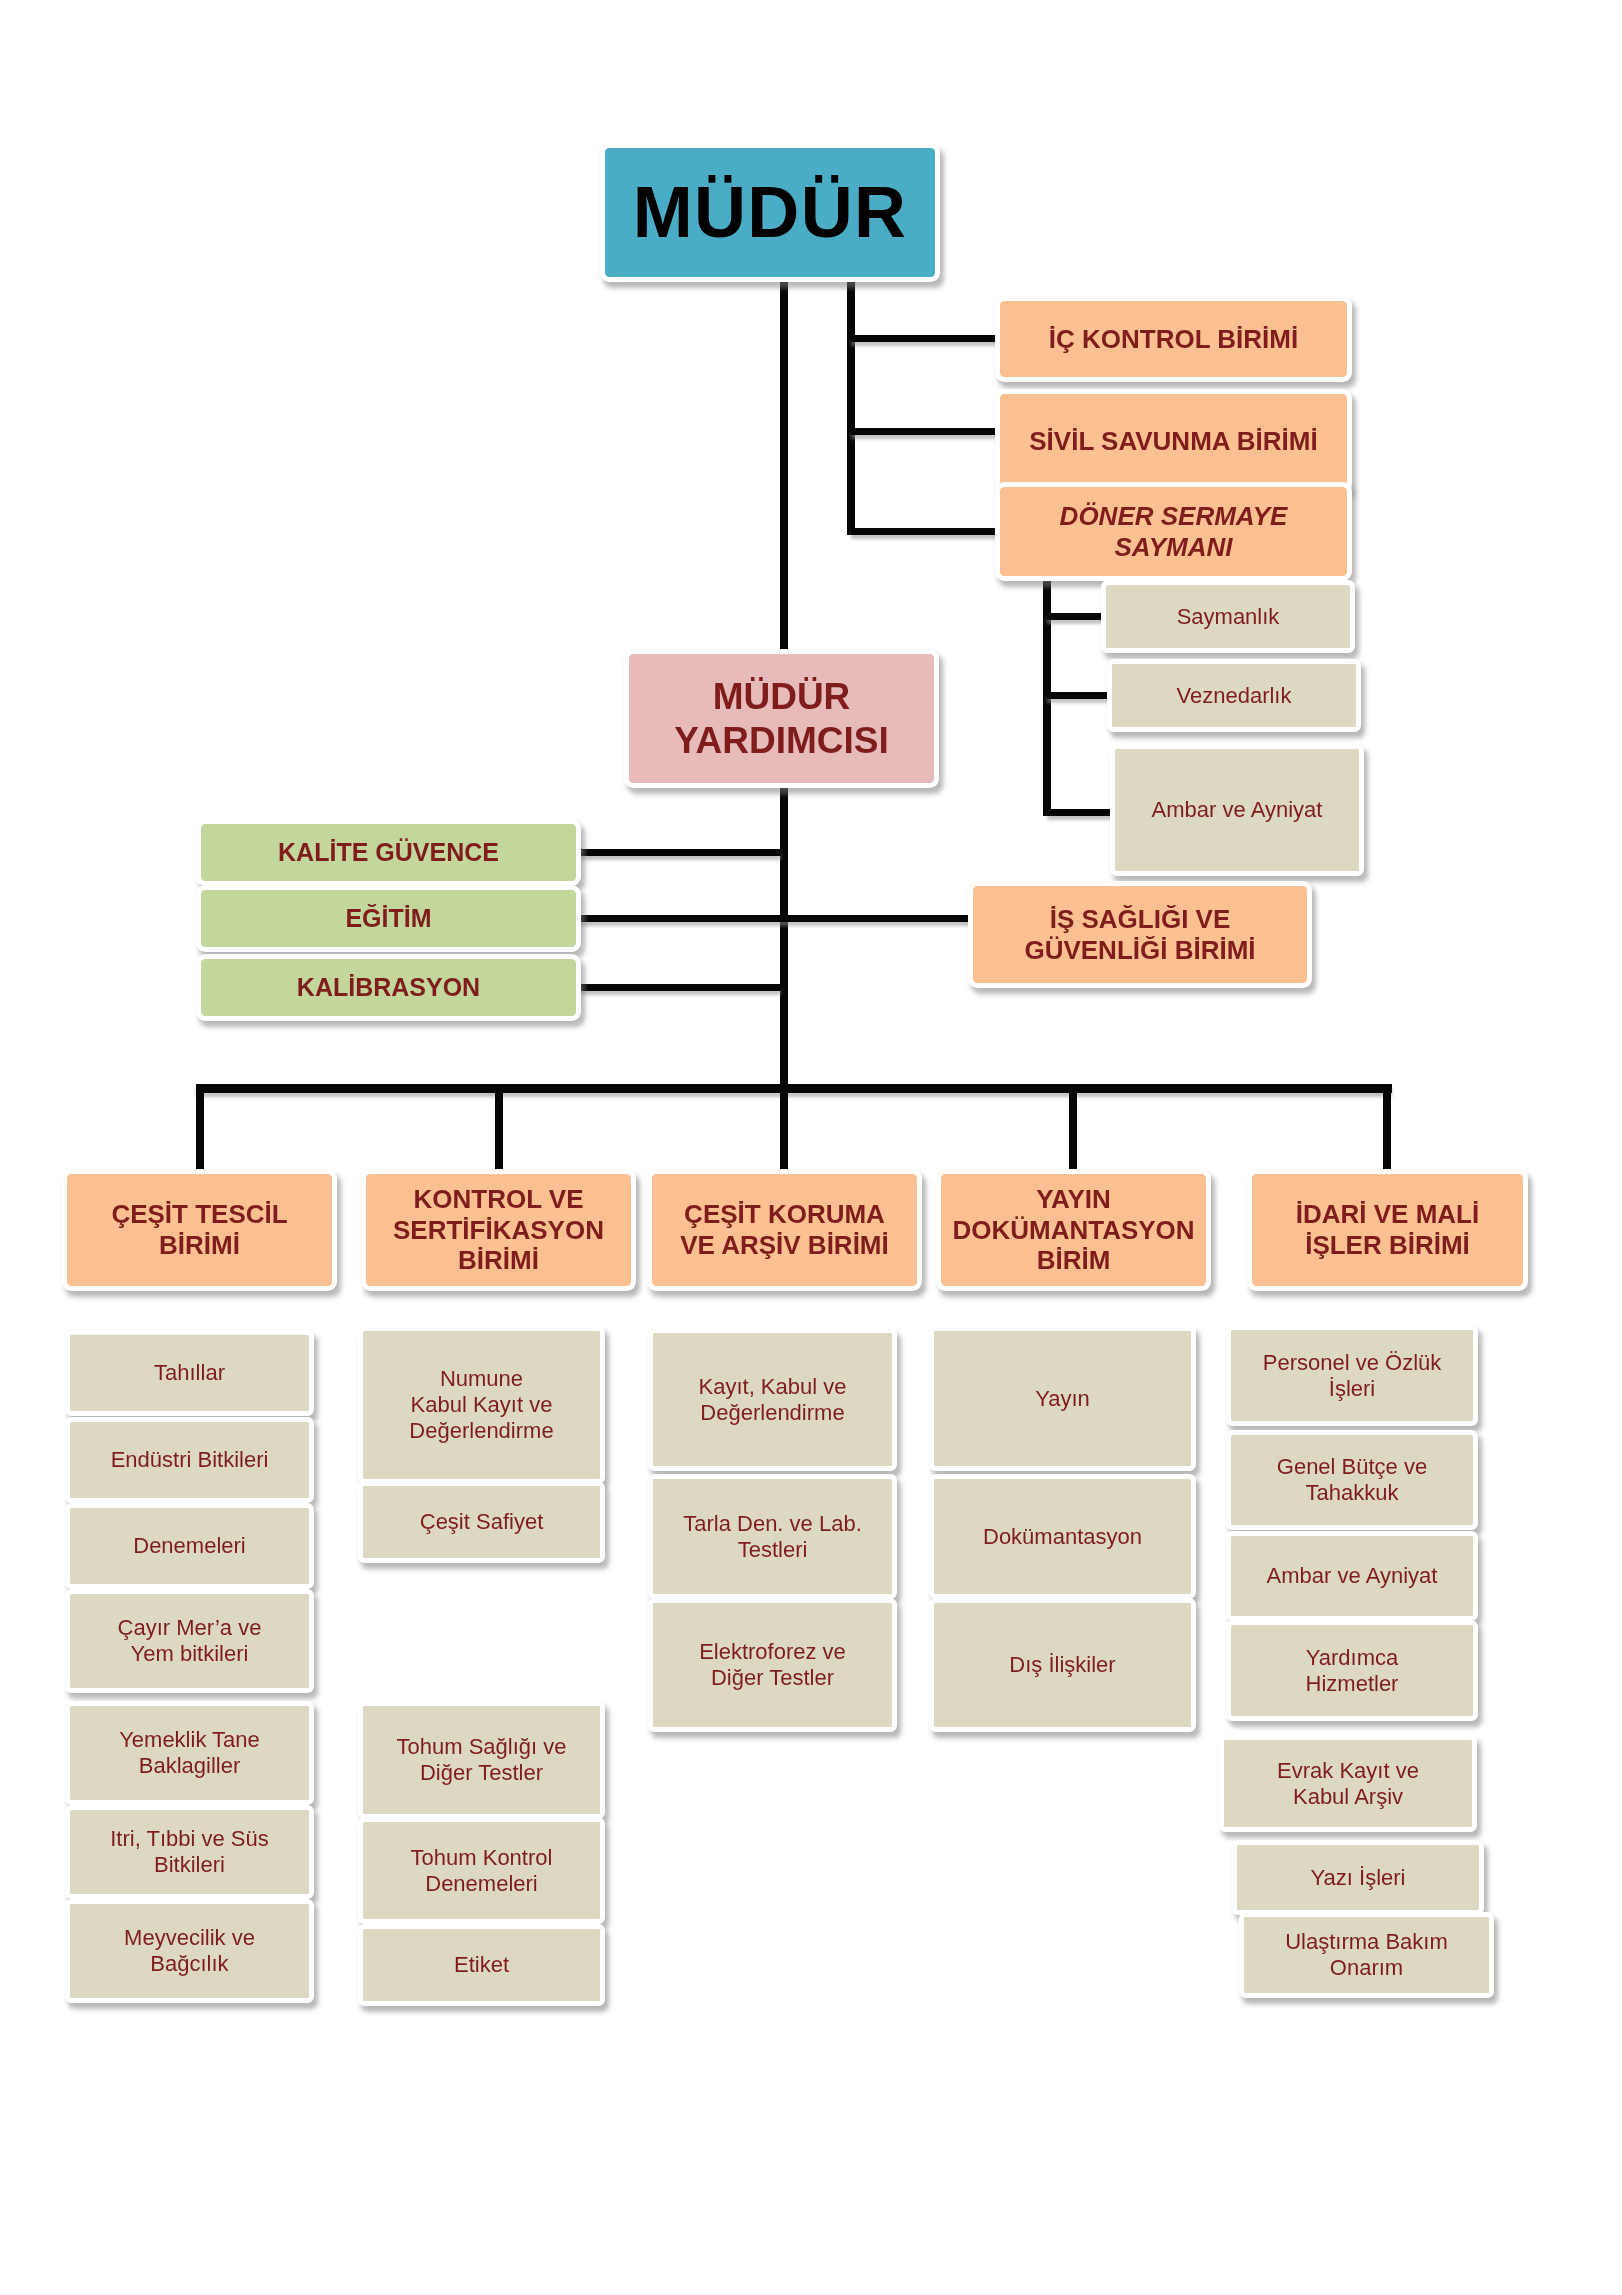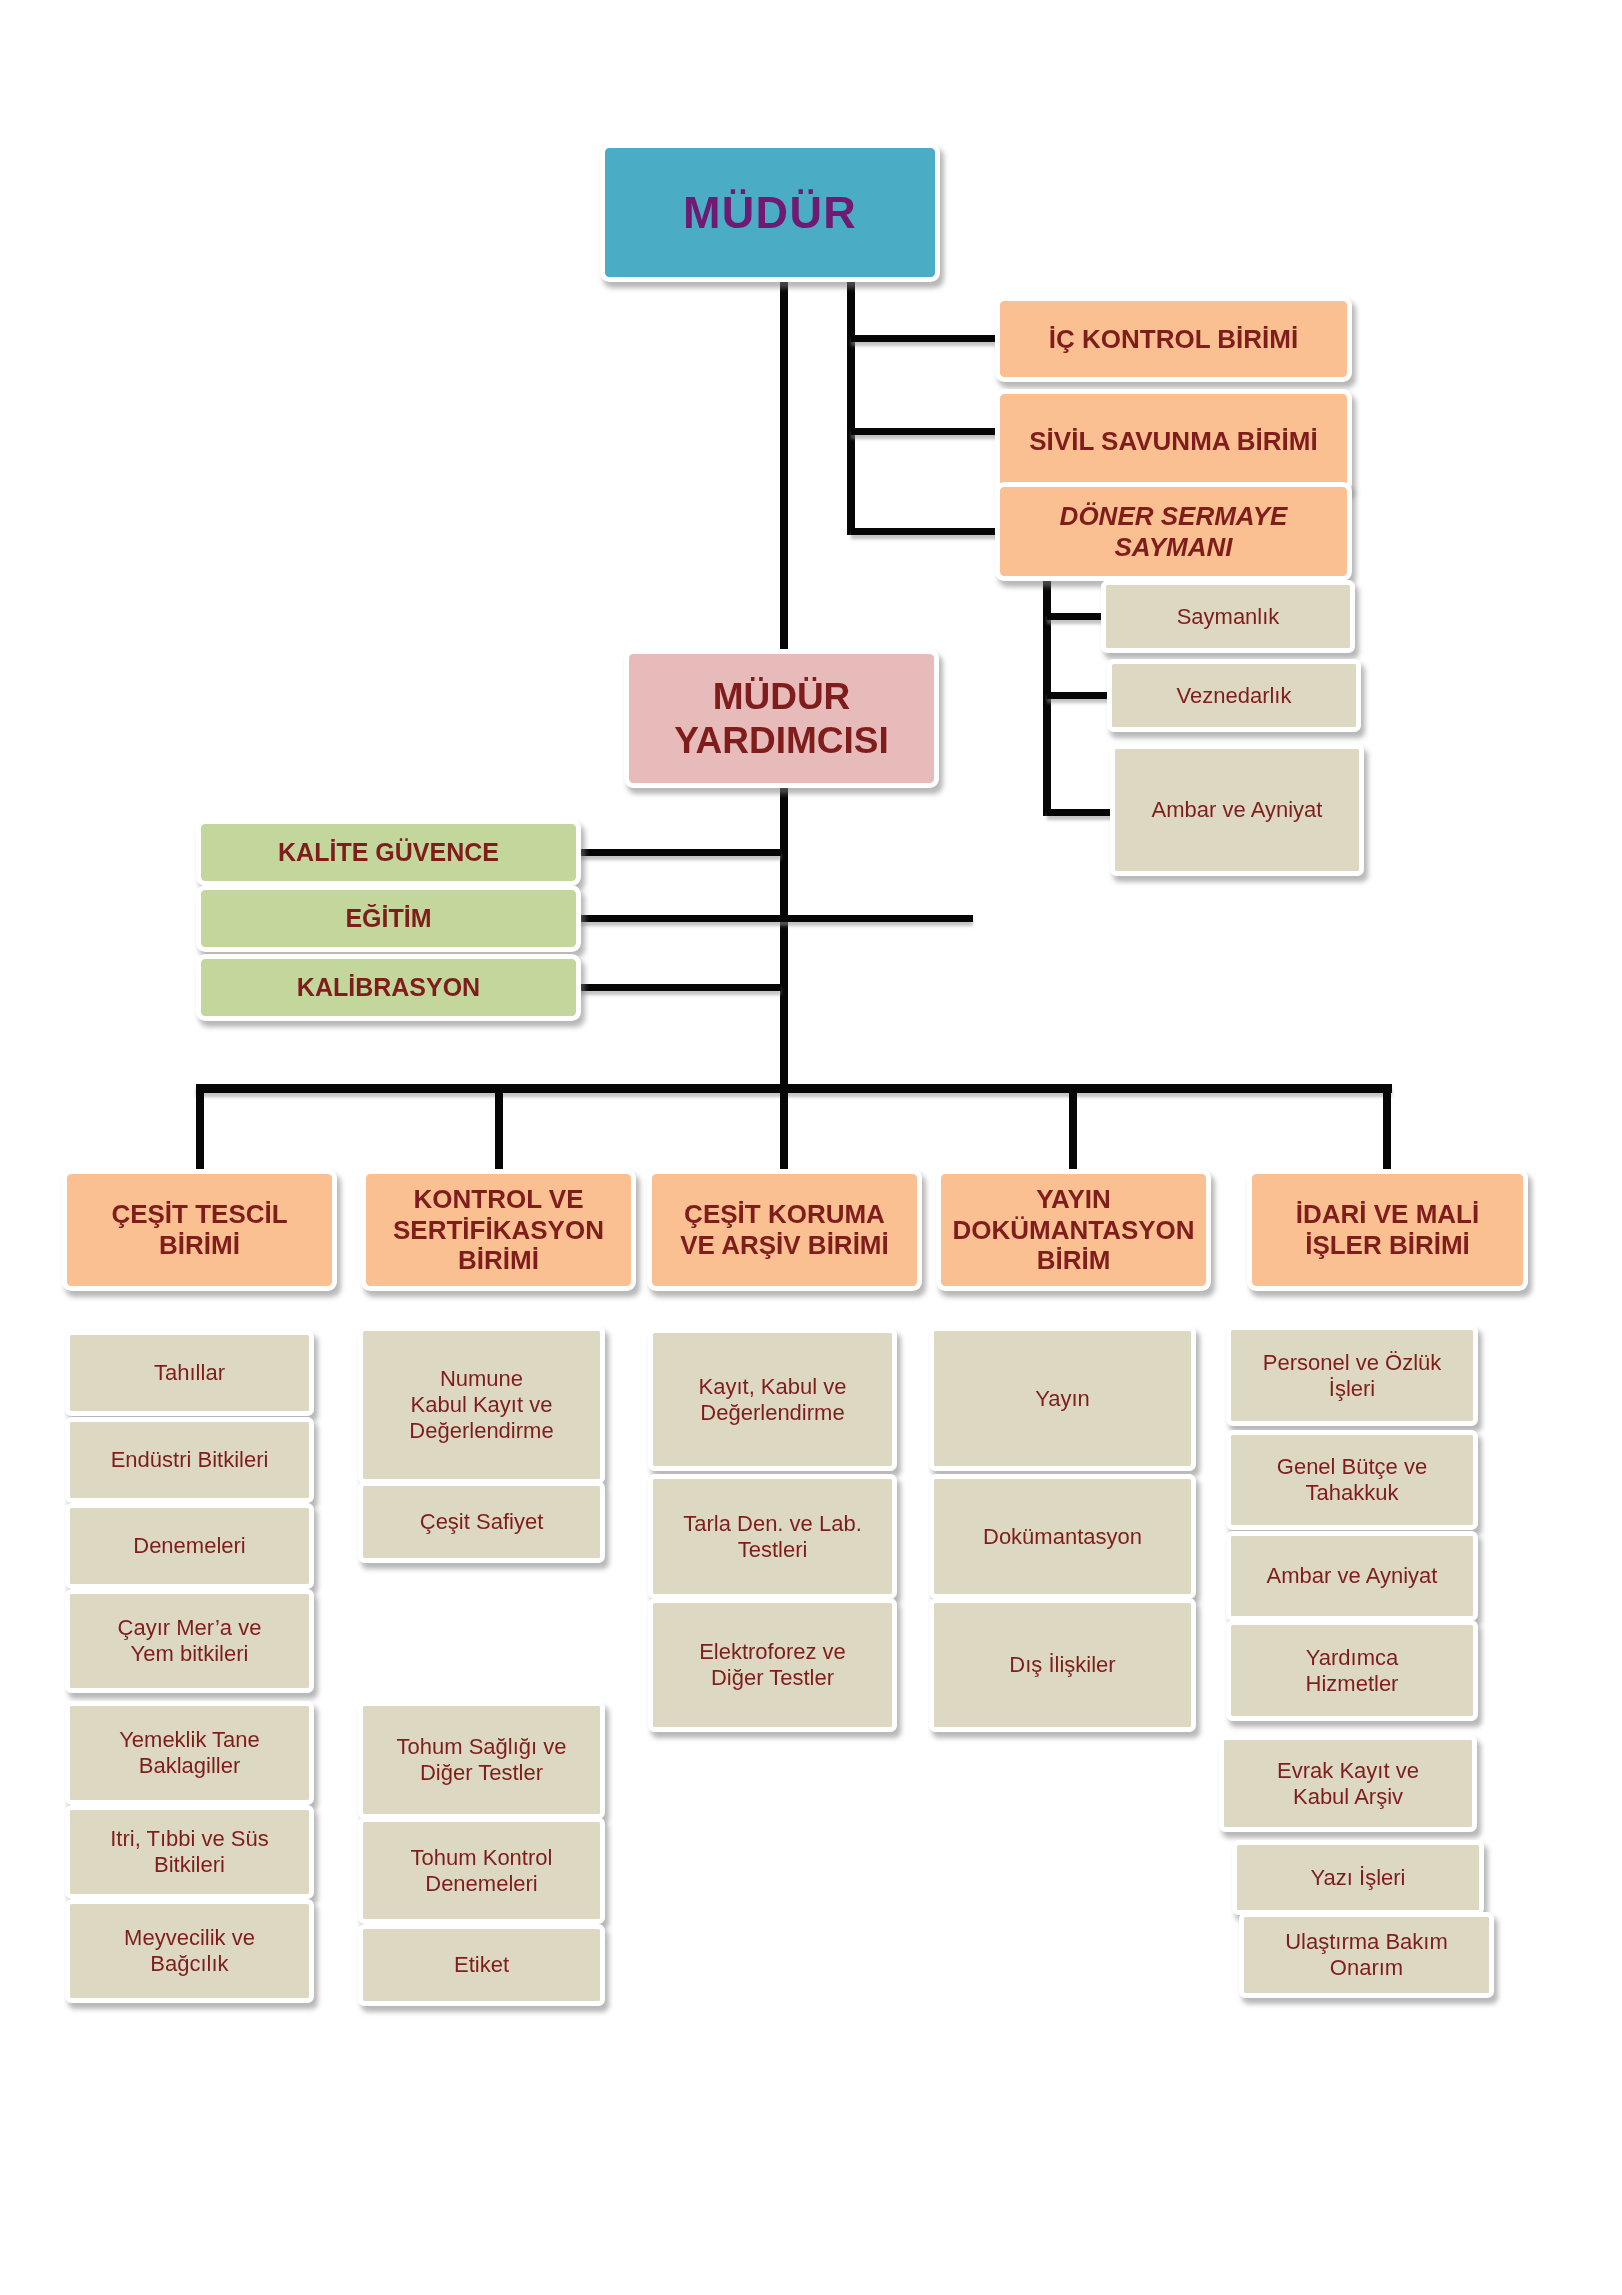--- a/index.html
+++ b/index.html
@@ -10,21 +10,21 @@
        border:5.9px solid #ffffff;border-radius:9.2px;
        display:flex;align-items:center;justify-content:center;text-align:center;
        color:#7f1d1d;font-weight:700;line-height:1.18;
        box-shadow:3.9px 5.2px 5.2px rgba(125,125,125,0.55);}
   .fill-teal  {background:#4BACC6;}
   .fill-orange{background:#FBC091;}
   .fill-pink  {background:#E7BBBA;}
   .fill-green {background:#C3D69B;}
   .fill-beige {background:#DCD8C2;}
 
-  .root-label{font-size:45px;color:#701a75;letter-spacing:1.3px;}
+  .root-label{font-size:72px;color:#000000;letter-spacing:1.3px;}
   .staff{font-size:26px;padding:0 13px;}
   .deputy{font-size:37px;padding:0 17px;}
   .quality{font-size:25px;}
   .safety{font-size:26px;padding:0 19.6px;}
   .dept-header{font-size:26px;padding:0 11.8px;}
   .sub{font-weight:400;font-size:22px;padding:0 29px;border-width:5.2px;border-radius:6.5px;}
   .sub.narrow{padding:0 46px;}
 
   .line{position:absolute;background:#060606;}
   .line-h{box-shadow:0 3.9px 3.3px rgba(145,145,145,0.55);}
@@ -66,20 +66,21 @@
   <div class="box fill-beige sub" style="left:1101px;top:580px;width:254px;height:73px;">Saymanlık</div>
   <div class="box fill-beige sub" style="left:1107px;top:659px;width:254px;height:73px;">Veznedarlık</div>
   <div class="box fill-beige sub" style="left:1110px;top:744px;width:254px;height:132px;">Ambar ve Ayniyat</div>
 
   <div class="box fill-pink deputy" style="left:624px;top:649px;width:315px;height:139px;">MÜDÜR YARDIMCISI</div>
 
   <div class="box fill-green quality" style="left:196px;top:819px;width:385px;height:67px;">KALİTE GÜVENCE</div>
   <div class="box fill-green quality" style="left:196px;top:885px;width:385px;height:67px;">EĞİTİM</div>
   <div class="box fill-green quality" style="left:196px;top:954px;width:385px;height:67px;">KALİBRASYON</div>
 
+  <div class="box fill-orange safety" style="left:968px;top:881px;width:344px;height:107px;">İŞ SAĞLIĞI VE GÜVENLİĞİ BİRİMİ</div>
 
   <div class="box fill-orange dept-header" style="left:62px;top:1169px;width:275px;height:122px;">ÇEŞİT TESCİL BİRİMİ</div>
   <div class="box fill-orange dept-header" style="left:361px;top:1169px;width:275px;height:122px;">KONTROL VE SERTİFİKASYON BİRİMİ</div>
   <div class="box fill-orange dept-header" style="left:647px;top:1169px;width:275px;height:122px;">ÇEŞİT KORUMA VE ARŞİV BİRİMİ</div>
   <div class="box fill-orange dept-header" style="left:936px;top:1169px;width:275px;height:122px;">YAYIN DOKÜMANTASYON BİRİM</div>
   <div class="box fill-orange dept-header" style="left:1247px;top:1169px;width:281px;height:122px;">İDARİ VE MALİ İŞLER BİRİMİ</div>
 
   <div class="box fill-beige sub" style="left:65px;top:1330px;width:249px;height:86px;">Tahıllar</div>
   <div class="box fill-beige sub" style="left:65px;top:1417px;width:249px;height:86px;">Endüstri Bitkileri</div>
   <div class="box fill-beige sub" style="left:65px;top:1503px;width:249px;height:86px;">Denemeleri</div>

